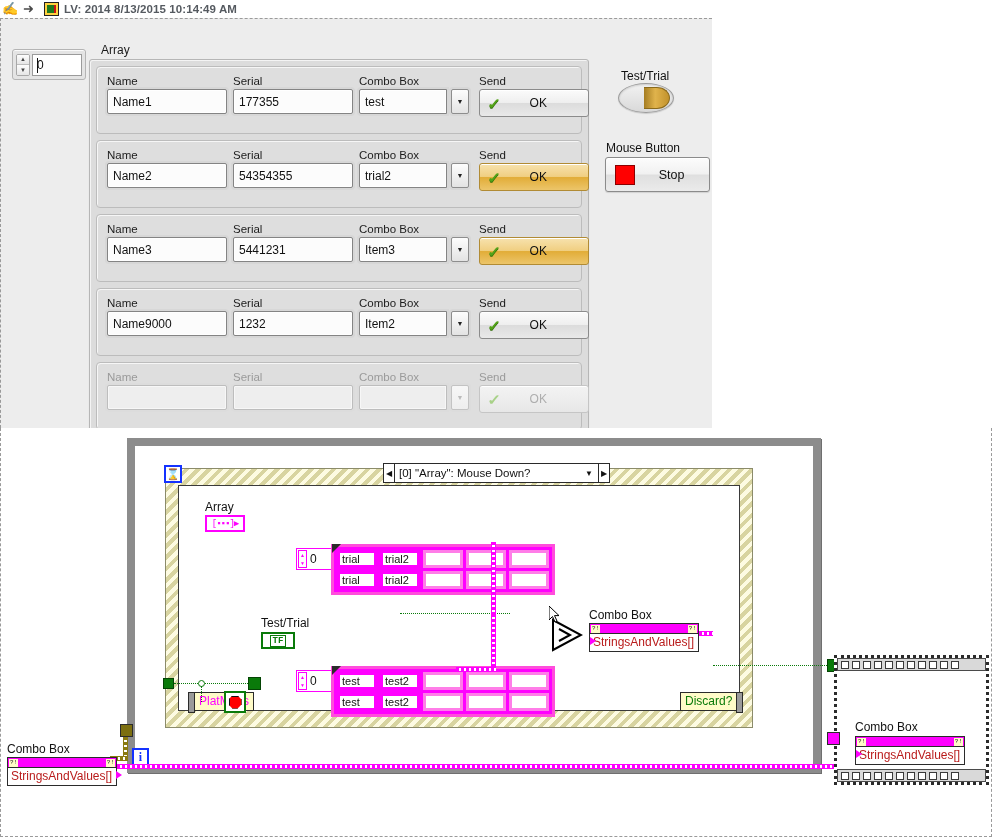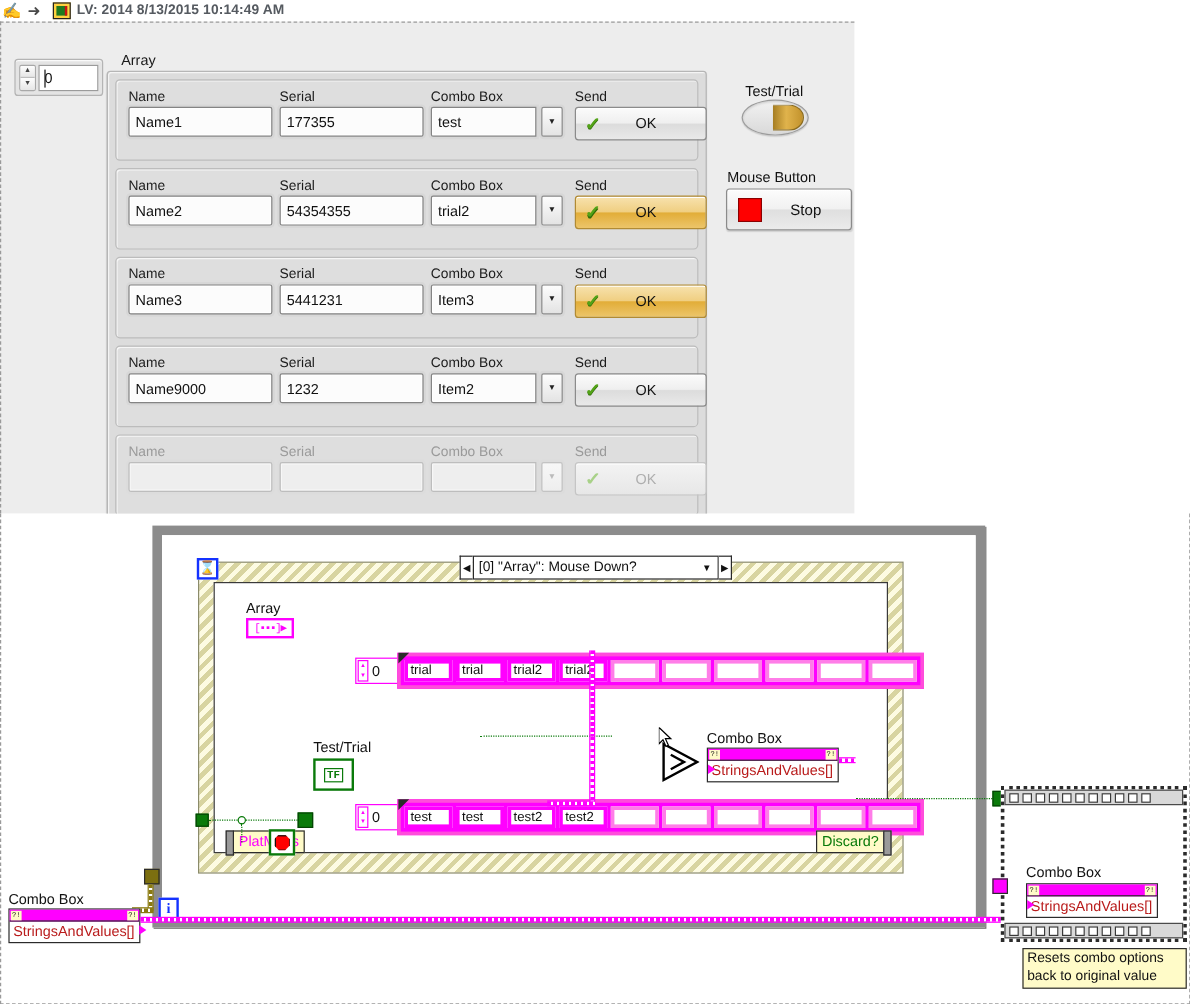--- a/index.html
+++ b/index.html
@@ -190,42 +190,42 @@
   .bdlabel { position:absolute; font-size:12px; color:#111; }
 
   
   .term-arr {
     position:absolute; width:40px; height:17px;
     border:2px solid #ff00ff; background:#ffffff;
     display:flex;align-items:center;justify-content:center;
   }
   .term-arr .glyph { font-size:9px; color:#ff00ff; font-family:"Liberation Mono", monospace; letter-spacing:-1px;}
   .term-bool {
-    position:absolute; width:34px; height:27px;
+    position:absolute; width:34px; height:17px;
     border:2px solid #0a7a0a; background:#ffffff;
     display:flex;align-items:center;justify-content:center;
   }
   .term-bool span { font-size:9px; font-weight:bold; color:#0a7a0a; font-family:"Liberation Mono", monospace;
                     border:1px solid #0a7a0a; padding:0 2px; line-height:10px; }
 
   
   .numconst {
     position:absolute; width:38px; height:22px; background:#ffffff;
     border:1px solid #ff00ff; display:flex; align-items:center;
   }
   .numconst .nspin { width:9px;height:18px;display:flex;flex-direction:column;
                      border:1px solid #ff00ff;margin-left:1px; }
   .numconst .nspin i { flex:1; display:flex;align-items:center;justify-content:center;
                        font-size:5px;color:#ff00ff;line-height:1;font-style:normal; }
   .numconst .nval { flex:1; font-size:12px; color:#111; padding-left:3px; }
 
   
   .arrconst { position:absolute; border:3px solid #ff4ddb; background:#ff00ff; padding:3px;
               display:flex; gap:3px; }
-  .arrconst .col { display:flex; flex-direction:row; gap:3px; }
+  .arrconst .col { display:flex; flex-direction:column; gap:3px; }
   .arrconst .cell { width:40px; height:18px; background:#ffffff; border:3px solid #ff00ff;
                     font-size:11px; color:#111; padding-left:2px; line-height:12px; }
   .arrconst .cell.empty { border-color:#ff7de8; }
   .arrconst .col.empty > .cell { border-color:#ff7de8; }
   .arr-corner { position:absolute; left:-2px; top:-3px; width:0;height:0;
                 border-top:9px solid #2b2b2b; border-right:9px solid transparent; }
 
   
   .selnode { position:absolute; width:32px; height:34px; }
   .selnode svg { display:block; }
@@ -660,21 +660,19 @@
       <div class="bar">
           <i>?!</i>
           <i>?!</i>
         </div>
       <div class="txt">StringsAndValues[]</div>
       <div class="nub"></div>
     </div>
   </div>
   <div class="tunnel pink" style="left:826px; top:304px; width:13px; height:13px;"></div>
 
-  <div class="comment" style="left:851px; top:362px; width:137px; white-space:pre-line;">Resets combo options
-back to original value</div>
 
   <div class="cursor" style="left:548px; top:178px;">
     <svg width="12" height="18" viewBox="0 0 12 18">
       <polygon points="0,0 0,14 3.5,10.5 6,16 8,15 5.5,9.6 10,9.6" fill="#ffffff" stroke="#000" stroke-width="1"></polygon>
     </svg>
   </div>
 </div>
 
 </body></html>

